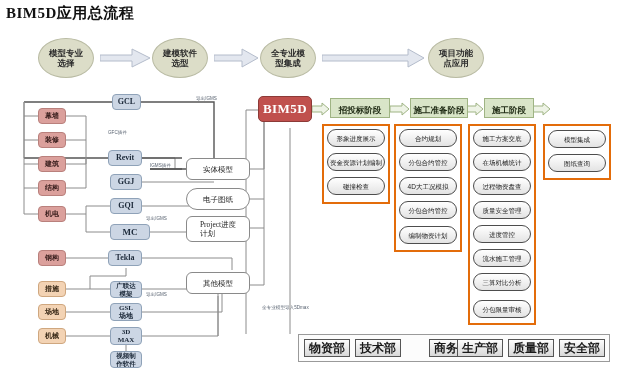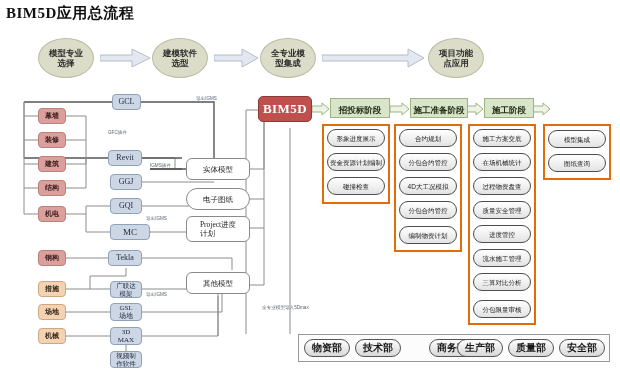--- a/index.html
+++ b/index.html
@@ -17,21 +17,21 @@
           display:flex;align-items:center;justify-content:center;text-align:center;
           font-size:8.5px;line-height:10px;font-weight:bold;color:#2b2b2b;width:56px;height:40px;}
   .bigarrow{height:20px;}
   .bigarrow svg{display:block;}
 
   
   .node{border-radius:4px;display:flex;align-items:center;justify-content:center;
         text-align:center;font-size:7px;line-height:8px;border:1px solid #9a9a9a;}
   .pro-red{background:#dba09c;border-color:#b9807c;color:#3a1f1e;font-weight:bold;}
   .pro-org{background:#f3d3b4;border-color:#cfa77f;color:#3a2a18;font-weight:bold;}
-  .soft{background:#ccd6e4;border-color:#8fa2b8;color:#1d2a3a;font-weight:normal;
+  .soft{background:#ccd6e4;border-color:#8fa2b8;color:#1d2a3a;font-weight:bold;
         font-family:"Liberation Serif","DejaVu Serif",serif;font-size:8px;text-align:center;}
   .soft.cn{font-family:"Liberation Sans",sans-serif;font-size:6.5px;line-height:7.5px;}
   .model{background:#ffffff;border:1px solid #8a8a8a;border-radius:6px;
          font-size:7.5px;line-height:9px;color:#222;}
   .model.serif{font-family:"Liberation Serif","DejaVu Serif",serif;}
 
   
   .bim5d{background:#c0504d;border:1px solid #8c3a37;border-radius:5px;color:#ffffff;
          font-family:"Liberation Serif","DejaVu Serif",serif;font-weight:bold;font-size:13px;
          display:flex;align-items:center;justify-content:center;letter-spacing:.4px;}
@@ -44,24 +44,24 @@
   .panel{border:2px solid #e36c0a;background:#ffffff;}
 
   
   .pill{border:1px solid #4d4d4d;border-radius:9px;background:#f2f2f2;
         display:flex;align-items:center;justify-content:center;text-align:center;
         font-size:6.5px;line-height:7px;color:#1a1a1a;
         background-image:linear-gradient(#ffffff,#e3e3e3);}
 
   
   .deptbar{border:1px solid #9a9a9a;background:#fcfcfc;}
-  .dept{border:1px solid #555;border-radius:9px;
+  .dept{border:1px solid #555;border-radius:0;
         background-image:linear-gradient(#fdfdfd,#d8d8d8);
         display:flex;align-items:center;justify-content:center;
-        font-size:10px;color:#1a1a1a;font-weight:bold;}
+        font-size:12px;color:#1a1a1a;font-weight:bold;}
 
   
   .elabel{font-size:4.6px;color:#5a6472;white-space:nowrap;}
 
   
   #wires{position:absolute;left:0;top:0;width:620px;height:381px;pointer-events:none;}
   #wires line,#wires path,#wires polyline{fill:none;stroke:#8c8c8c;stroke-width:1;}
   .thick{stroke:#555 !important;stroke-width:1.4 !important;}
 </style>
 </head>

